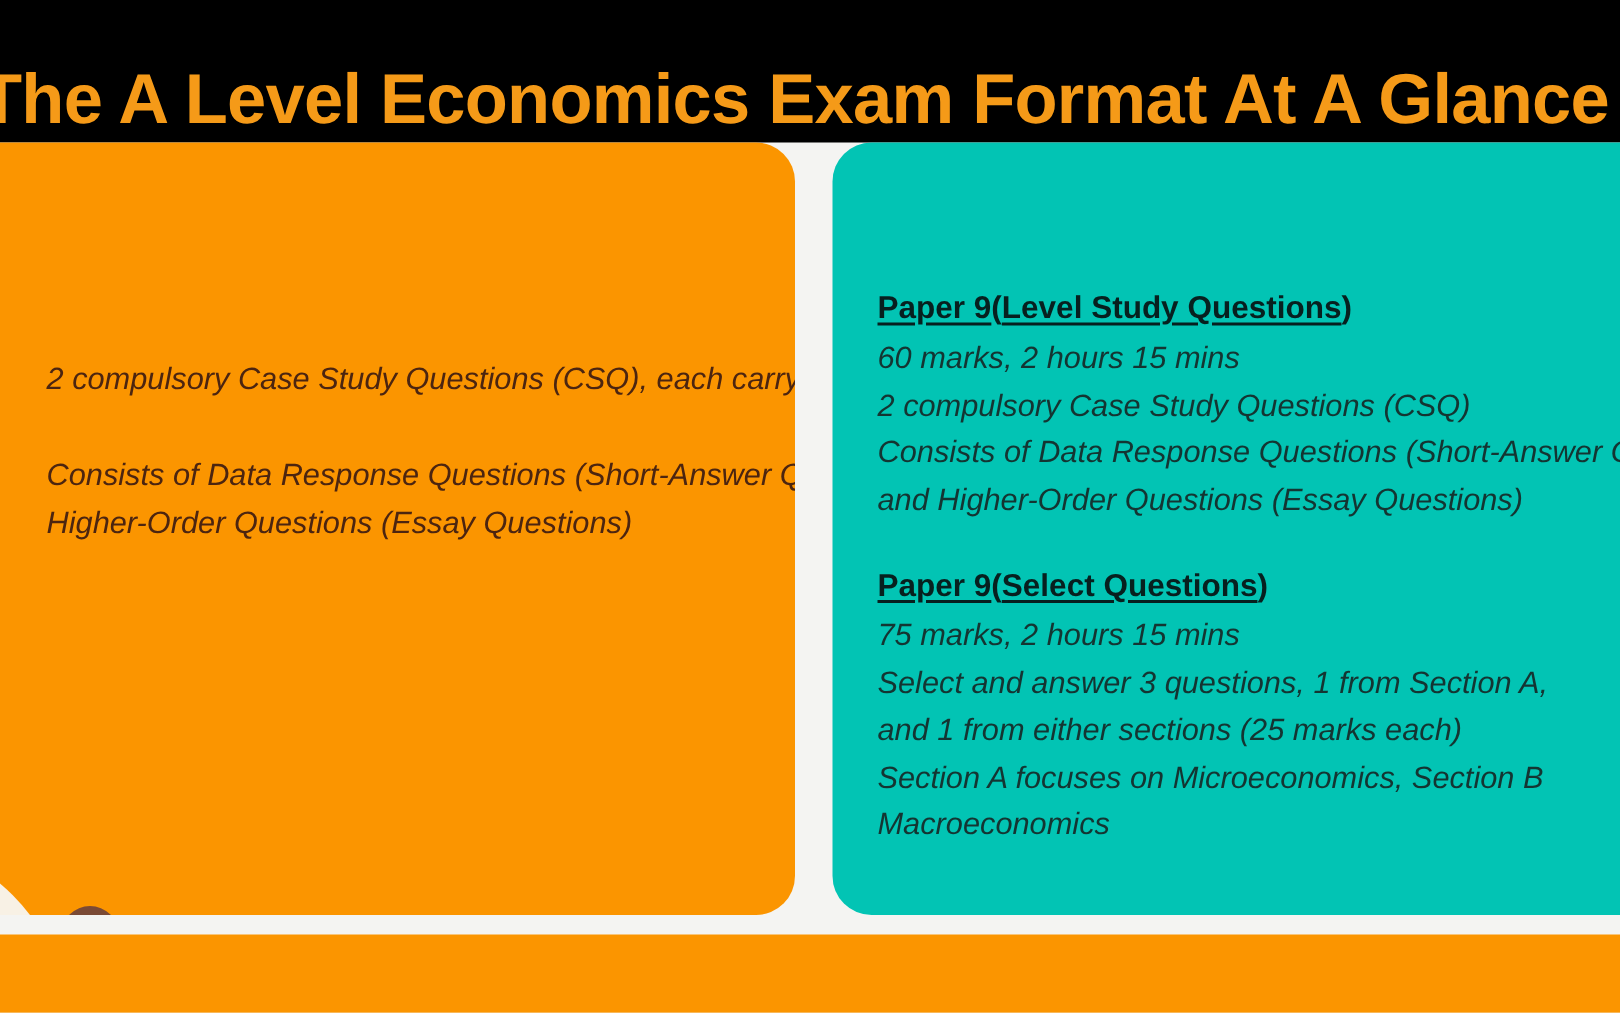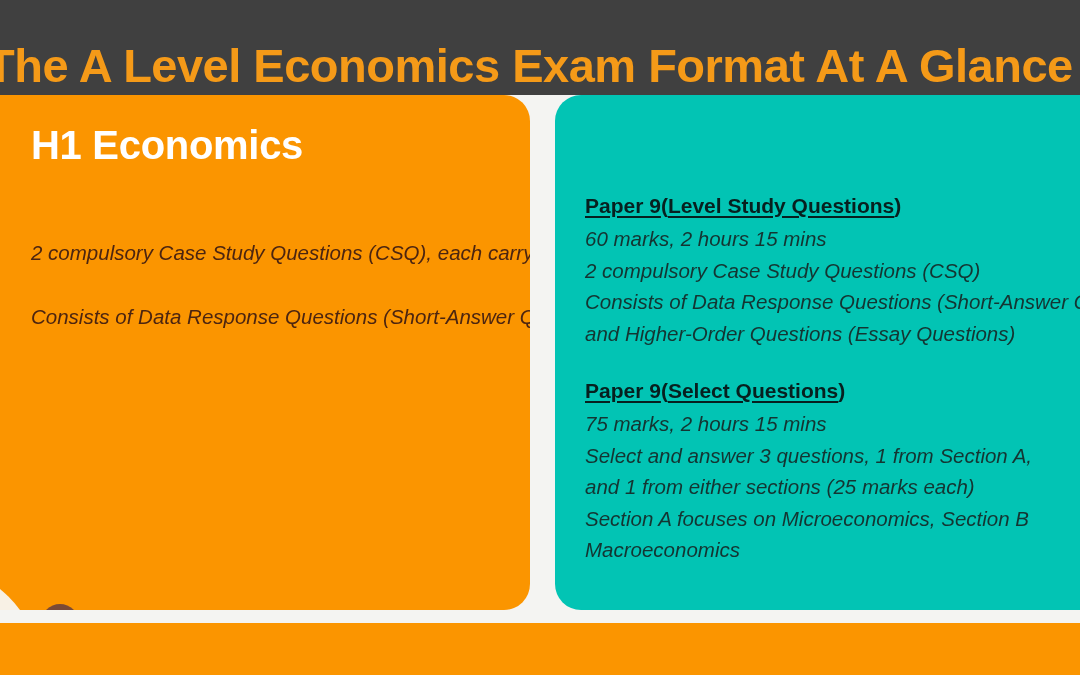--- a/index.html
+++ b/index.html
@@ -6,21 +6,21 @@
   html,body { width:1080px; height:675px; overflow:hidden; }
   body {
     background:#f4f4f2;
     font-family:"Liberation Sans", sans-serif;
     position:relative;
   }
 
   
   .title-bar {
     position:absolute; left:0; top:0; width:1080px; height:95px;
-    background:#404040; overflow:hidden;
+    background:#000000; overflow:hidden;
   }
   .title-text {
     position:absolute; left:-14px; top:38px;
     white-space:nowrap;
     font-size:47px; font-weight:700; letter-spacing:-0.5px;
     color:#f59a18;
     font-family:"Liberation Sans", sans-serif;
   }
 
   
@@ -93,26 +93,26 @@
   }
 </style>
 </head>
 <body>
 
 <div class="title-bar">
   <div class="title-text">The A Level Economics Exam Format At A Glance</div>
 </div>
 
 <div class="panel panel-left">
-  <div class="panel-heading">H1 Economics</div>
 
   <div class="panel-body">
     <div class="line">2 compulsory Case Study Questions (CSQ), each carrying weightage</div>
     <div class="line">&nbsp;</div>
     <div class="line">Consists of Data Response Questions (Short-Answer Questions) and</div>
+    <div class="line">Higher-Order Questions (Essay Questions)</div>
   </div>
 
   <div class="illus">
     <svg width="735" height="210" viewBox="0 0 735 210" xmlns="http://www.w3.org/2000/svg">
 
       <g>
         <path d="M210 210 C198 150 216 108 250 84 C266 120 262 176 244 210 Z" fill="#f7f0e4"></path>
         <path d="M300 210 C300 154 330 112 372 92 C380 134 364 182 338 210 Z" fill="#fbf5ea"></path>
         <path d="M250 210 C262 160 300 122 348 110" fill="none" stroke="#f3c98b" stroke-width="1.6"></path>
         <path d="M272 210 C286 170 320 140 358 128" fill="none" stroke="#f3c98b" stroke-width="1.6"></path>

